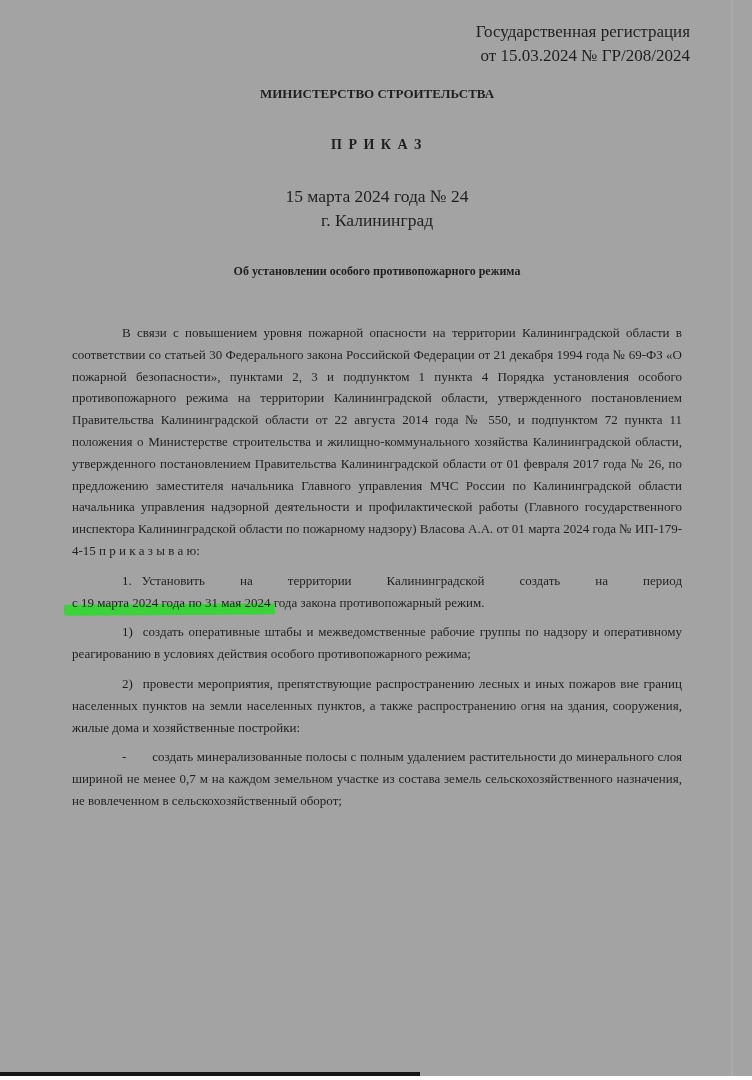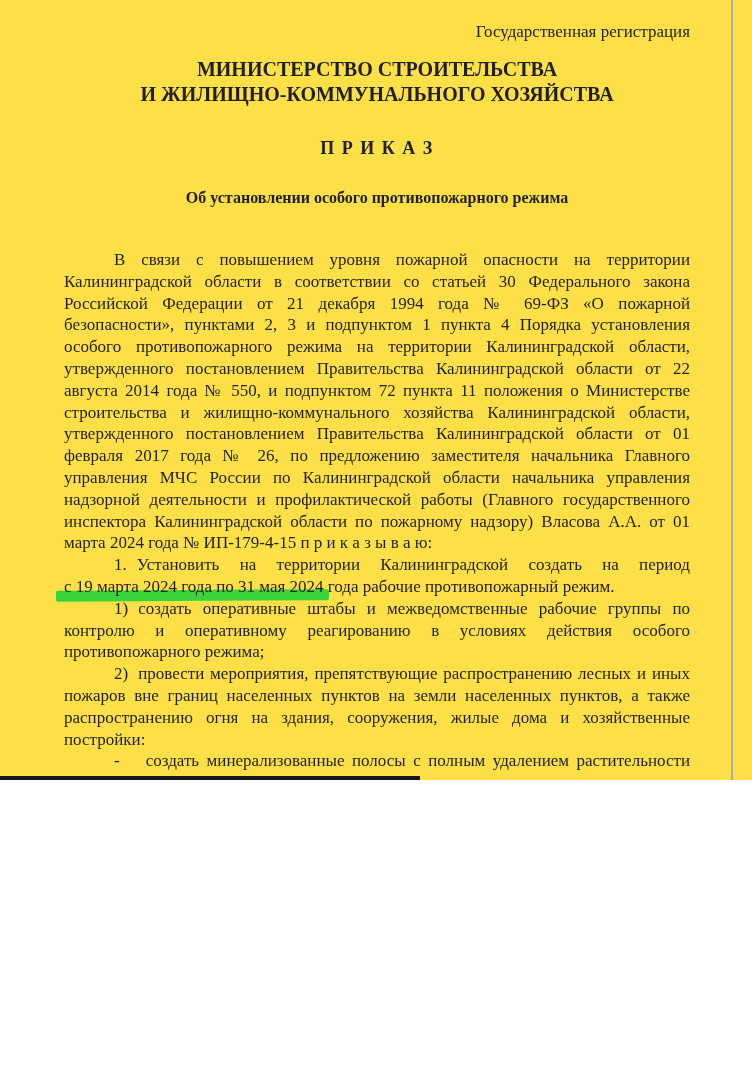--- a/index.html
+++ b/index.html
@@ -1,69 +1,69 @@
 <!DOCTYPE html>
 <html lang="ru" style="--hl-color: #3ad43a; --edge-color: #ababab; --bottom-color: #161616;"><head>
 <meta charset="utf-8">
 <style>
   html, body { margin: 0; padding: 0; background: #ffffff; }
   .page {
     position: relative;
     width: 752px;
-    height: 780px;
-    background: #fde047;
+    height: 1076px;
+    background: #a3a3a3;
     overflow: hidden;
     font-family: "Liberation Serif", "DejaVu Serif", serif;
     color: #1f1f1f;
   }
   .content {
     position: absolute;
     left: 64px;
     top: 0;
     width: 626px;
   }
   .reg-block {
     margin-top: 20px;
     text-align: right;
     font-size: 17px;
     line-height: 24px;
   }
   .org-block {
     margin-top: 13px;
     text-align: center;
     font-weight: bold;
-    font-size: 20px;
+    font-size: 13px;
     line-height: 25px;
   }
   .doc-type {
     margin-top: 31px;
     text-align: center;
     font-weight: bold;
-    font-size: 18px;
+    font-size: 14px;
     letter-spacing: 1.5px;
   }
   .date-block {
     margin-top: 31px;
     text-align: center;
     font-size: 17.5px;
     line-height: 24px;
   }
   .subject {
     margin-top: 27px;
     text-align: center;
     font-weight: bold;
-    font-size: 16px;
+    font-size: 12px;
     line-height: 24px;
   }
   .body-text { margin-top: 39px; }
   .para {
-    margin: 0;
+    margin: 8px;
     text-align: justify;
     text-indent: 50px;
-    font-size: 17px;
+    font-size: 13px;
     line-height: 21.8px;
   }
   .p-marker { margin-right: 10px; }
   .p-marker.dash { margin-right: 26px; }
   .hl {
     position: relative;
     white-space: nowrap;
     z-index: 0;
   }
   .hl::after {
@@ -97,43 +97,47 @@
 </style>
 </head>
 <body>
 
 <div class="page">
 
   <div class="content">
 
     <div class="reg-block">
       <div>Государственная регистрация</div>
+      <div>от 15.03.2024 № ГР/208/2024</div>
     </div>
 
     <div class="org-block">
       <div>МИНИСТЕРСТВО СТРОИТЕЛЬСТВА</div>
-      <div>И ЖИЛИЩНО-КОММУНАЛЬНОГО ХОЗЯЙСТВА</div>
     </div>
 
     <div class="doc-type">П Р И К А З</div>
 
+    <div class="date-block">
+      <div>15 марта 2024 года № 24</div>
+      <div>г. Калининград</div>
+    </div>
 
     <div class="subject">Об установлении особого противопожарного режима</div>
 
     <div class="body-text">
 
       <p class="para">В связи с повышением уровня пожарной опасности на территории Калининградской области в соответствии со статьей 30 Федерального закона Российской Федерации от 21 декабря 1994 года № 69-ФЗ «О пожарной безопасности», пунктами 2, 3 и подпунктом 1 пункта 4 Порядка установления особого противопожарного режима на территории Калининградской области, утвержденного постановлением Правительства Калининградской области от 22 августа 2014 года № 550, и подпунктом 72 пункта 11 положения о Министерстве строительства и жилищно-коммунального хозяйства Калининградской области, утвержденного постановлением Правительства Калининградской области от 01 февраля 2017 года № 26, по предложению заместителя начальника Главного управления МЧС России по Калининградской области начальника управления надзорной деятельности и профилактической работы (Главного государственного инспектора Калининградской области по пожарному надзору) Власова А.А. от 01 марта 2024 года № ИП-179-4-15 п р и к а з ы в а ю:</p>
 
       <p class="para">
-        <span class="p-marker">1.</span><span>Установить на территории Калининградской создать на период </span><span class="hl">с 19 марта 2024 года по 31 мая 2024</span><span> года рабочие противопожарный режим.</span>
+        <span class="p-marker">1.</span><span>Установить на территории Калининградской создать на период </span><span class="hl">с 19 марта 2024 года по 31 мая 2024</span><span> года закона противопожарный режим.</span>
       </p>
 
 
       <p class="para">
-        <span class="p-marker">1)</span><span>создать оперативные штабы и межведомственные рабочие группы по контролю и оперативному реагированию в условиях действия особого противопожарного режима;</span>
+        <span class="p-marker">1)</span><span>создать оперативные штабы и межведомственные рабочие группы по надзору и оперативному реагированию в условиях действия особого противопожарного режима;</span>
       </p>
 
       <p class="para">
         <span class="p-marker">2)</span><span>провести мероприятия, препятствующие распространению лесных и иных пожаров вне границ населенных пунктов на земли населенных пунктов, а также распространению огня на здания, сооружения, жилые дома и хозяйственные постройки:</span>
       </p>
 
       <p class="para">
         <span class="p-marker dash">-</span><span>создать минерализованные полосы с полным удалением растительности до минерального слоя шириной не менее 0,7 м на каждом земельном участке из состава земель сельскохозяйственного назначения, не вовлеченном в сельскохозяйственный оборот;</span>
       </p>
 

